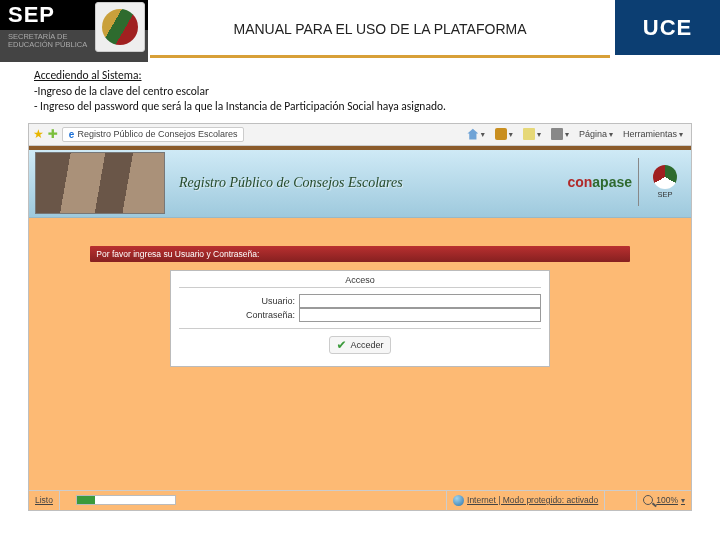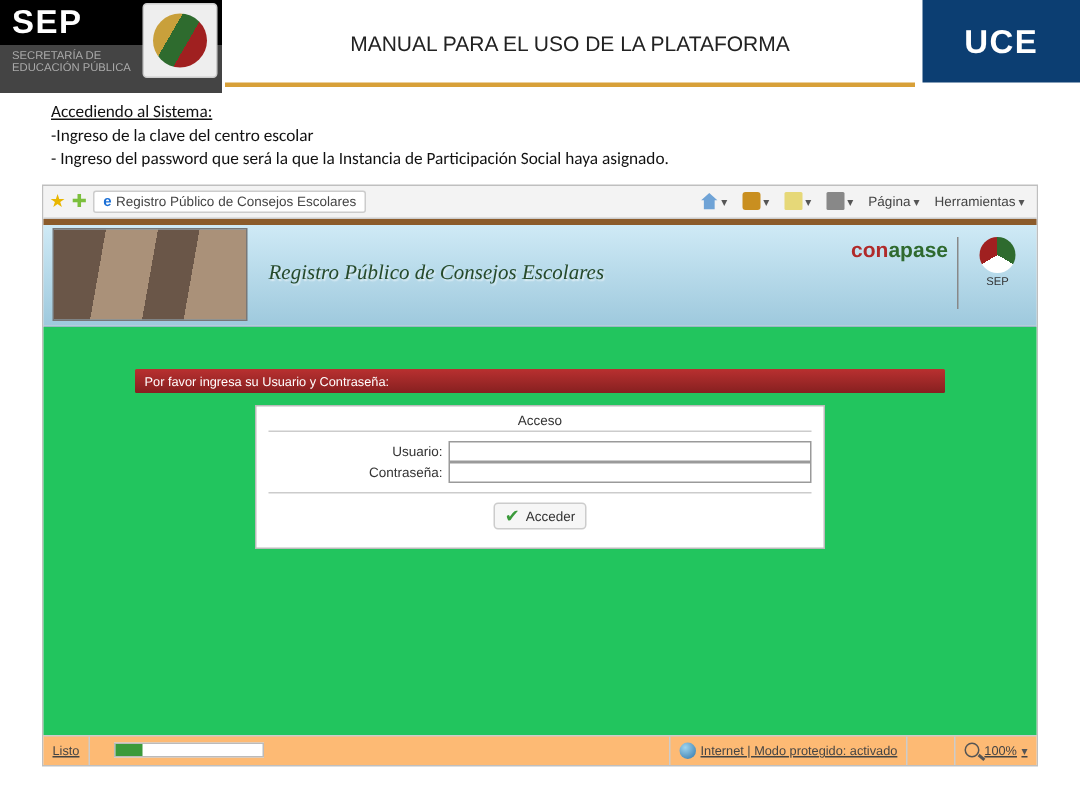--- a/index.html
+++ b/index.html
@@ -30,29 +30,29 @@
   .ico { width: 12px; height: 12px; display: inline-block; position: relative; }
   .ico.home { background: #6fa3d6; clip-path: polygon(50% 5%, 95% 45%, 80% 45%, 80% 95%, 20% 95%, 20% 45%, 5% 45%); }
   .ico.print { background: #888; border-radius: 1px; }
   .ico.rss { background: #c98f20; border-radius: 2px; }
   .ico.mail { background: #e6d878; border-radius: 1px; }
   
   .site-banner { height: 72px; background: linear-gradient(#cfeaf6, #9ec9dd); border-top: 4px solid #8b5b2b; border-bottom: 1px solid #98b8c6; position: relative; display: flex; align-items: center; }
   .photo { width: 130px; height: 62px; margin-left: 6px; background: linear-gradient(100deg,#6a5648 25%,#aa9179 25% 50%,#6a5648 50% 70%,#aa9179 70%); border: 1px solid #777; }
   .banner-title { margin-left: 14px; }
   .banner-title .l1 { font-family: Georgia, serif; font-style: italic; color: #264a2b; font-size: 14px; text-shadow: 1px 1px 1px rgba(255,255,255,.6); }
-  .banner-right { position: absolute; right: 6px; top: 8px; display: flex; align-items: flex-start; gap: 6px; }
+  .banner-right { position: absolute; right: 6px; top: 8px; display: flex; align-items: center; gap: 6px; }
   .conapase { font-size: 14px; font-weight: bold; }
   .conapase .c1 { color: #b02a2a; }
   .conapase .c2 { color: #2f6a2f; }
   .vertbar { width: 1px; height: 48px; background: #888; }
   .minisep { width: 40px; text-align: center; font-size: 7.5px; color: #333; }
   .miniflag { width: 24px; height: 24px; margin: 0 auto 1px; border-radius: 50%; background: conic-gradient(#2e6b2e 0 120deg,#fff 120deg 240deg,#a02020 240deg 360deg); }
   
-  .content-area { flex: 1; background: #22c55e; padding: 28px 10px; }
+  .content-area { flex: 1; background: #fdba74; padding: 28px 10px; }
   .login-bar { height: 16px; background: linear-gradient(#b93030,#862020); color: #fff; font-size: 8.5px; padding-left: 6px; line-height: 16px; border-radius: 1px; margin: 0 auto; width: 84%; }
   .login-box { width: 380px; margin: 8px auto 0; border: 1px solid #bbb; padding: 4px 8px 12px; background: #fff; }
   .acc-head { text-align: center; font-size: 9px; color: #333; border-bottom: 1px solid #ccc; padding-bottom: 2px; margin-bottom: 6px; }
   .frow { display: flex; align-items: center; margin: 0 0; }
   .frow label { width: 120px; text-align: right; font-size: 9px; color: #333; padding-right: 4px; }
   .frow input { flex: 1; height: 14px; border: 1px solid #9a9a9a; font-size: 9px; padding: 0 3px; }
   .login-actions { text-align: center; margin-top: 6px; border-top: 1px solid #ccc; padding-top: 6px; }
   .acc-btn { display: inline-flex; align-items: center; gap: 4px; font-size: 9px; color: #333; cursor: pointer; padding: 1px 6px; border: 1px solid #ccc; border-radius: 3px; background: #f6f6f6; }
   .check { color: #3b9a3b; font-size: 12px; }
   

